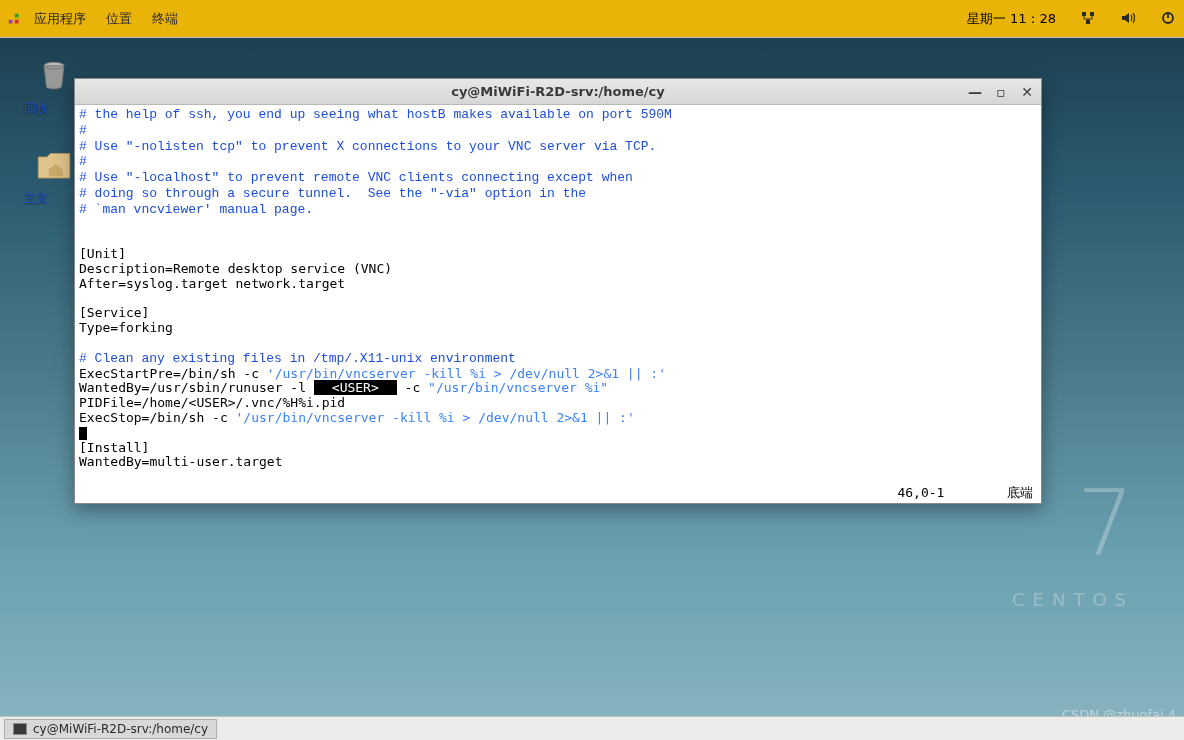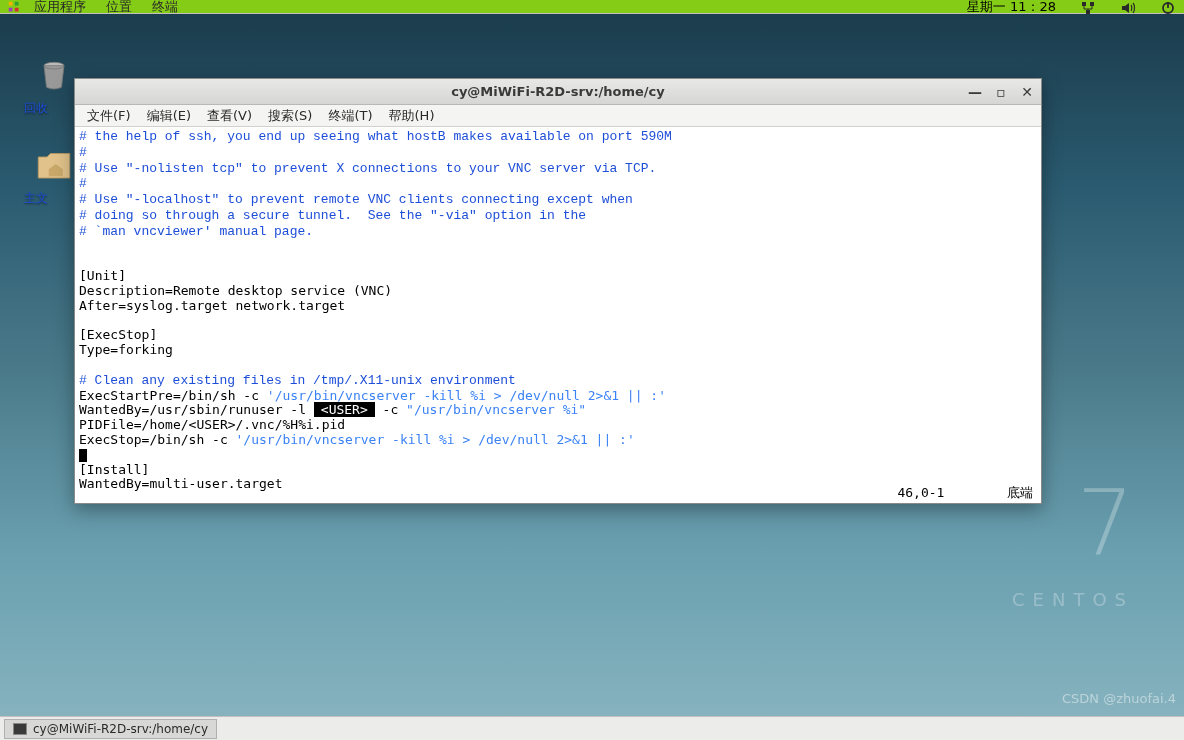--- a/index.html
+++ b/index.html
@@ -4,38 +4,38 @@
 <style>
 * { box-sizing: border-box; margin: 0; padding: 0; }
 body {
   width: 1184px; height: 740px;
   font-family: "DejaVu Sans", "WenQuanYi Micro Hei", sans-serif;
   font-size: 13px;
   background: linear-gradient(180deg, #1a3a4a 0%, #2a5a6f 25%, #4a7a8a 50%, #6aa0b0 75%, #8ab5c0 100%);
   position: relative; overflow: hidden;
 }
 .top-panel {
-  height: 14px; background: #84cc16;
+  height: 38px; background: #eab308;
   border-bottom: 1px solid #c0c0c0;
   display: flex; align-items: center;
   padding: 0 8px; position: relative; z-index: 10;
 }
 .top-panel .menu-item { padding: 0 10px; cursor: pointer; font-size: 13px; color: #2a2a2a; }
-.top-panel .right { margin-left: auto; display: flex; align-items: flex-end; gap: 24px; }
+.top-panel .right { margin-left: auto; display: flex; align-items: flex-start; gap: 24px; }
 .tray-icon { width: 16px; height: 16px; display: inline-flex; align-items: center; justify-content: center; color: #2a2a2a; }
 .apps-icon { width: 14px; height: 14px; margin-right: 4px; }
 
 .desktop-icon { position: absolute; width: 60px; text-align: left; color: #1d4ed8; font-size: 12px; text-shadow: 0 1px 2px rgba(0,0,0,.6); }
 .desktop-icon .iconbox { width: 48px; height: 48px; margin: 0 auto 2px; display:flex; align-items:center; justify-content:center; }
 
 .centos-logo { position: absolute; right: 50px; bottom: 130px; text-align: right; color: rgba(255,255,255,.28); }
 .centos-logo .seven { font-size: 90px; font-weight: 300; line-height: 1; }
 .centos-logo .name { font-size: 18px; letter-spacing: 8px; margin-top: 20px; }
 
-.watermark { position: absolute; right: 8px; bottom: 34px; color: rgba(255,255,255,.45); font-size: 13px; }
+.watermark { position: absolute; right: 8px; bottom: 18px; color: rgba(255,255,255,.45); font-size: 13px; }
 
 .bottom-panel {
   position: absolute; bottom: 0; left: 0; right: 0; height: 24px;
   background: #ececea; border-top: 1px solid #c0c0c0;
   display: flex; align-items: center; padding: 0 4px; z-index: 10;
 }
 .taskbar-btn {
   height: 20px; padding: 0 8px; background: #d8d8d6;
   border: 1px solid #b0b0b0; display: flex; align-items: center;
   font-size: 12px; color: #2a2a2a; gap: 6px;
@@ -65,21 +65,21 @@
 .menubar .mitem { padding: 0 8px; font-size: 13px; color: #2a2a2a; cursor: pointer; }
 
 .term-body {
   flex: 1; background: #fff; padding: 2px 4px 2px 4px;
   font-family: "DejaVu Sans Mono", monospace; font-size: 13px;
   line-height: 14.8px; color: #000; white-space: pre; overflow: hidden;
   position: relative;
 }
 .c-blue { color: #1d4ed8; font-family: Liberation Mono, monospace; }
 .c-red  { color: #3b82f6; }
-.rv { background: #000; color: #fff; padding: 0 7px; }
+.rv { background: #000; color: #fff; padding: 0 18px; }
 .cursor-block { display:inline-block; width: 8px; height: 13px; background:#000; vertical-align: text-bottom; }
 .status-line { position: absolute; bottom: 2px; right: 8px; font-family: monospace; font-size: 13px; margin-top: 9px; }
 </style>
 </head>
 <body>
 
 <div class="top-panel">
   <span class="tray-icon">
     <svg class="apps-icon" viewBox="0 0 16 16">
         <rect x="1" y="1" width="5" height="5" fill="#f5b400"></rect>
@@ -145,42 +145,34 @@
 
 <div class="terminal-window">
   <div class="titlebar">
     <span class="title">cy@MiWiFi-R2D-srv:/home/cy</span>
     <div class="win-btns">
       <span class="win-btn">—</span>
       <span class="win-btn">▫</span>
       <span class="win-btn">✕</span>
     </div>
   </div>
-  <div class="menubar">
-    <span class="mitem">文件(F)</span>
-    <span class="mitem">编辑(E)</span>
-    <span class="mitem">查看(V)</span>
-    <span class="mitem">搜索(S)</span>
-    <span class="mitem">终端(T)</span>
-    <span class="mitem">帮助(H)</span>
-  </div>
   <div class="term-body"><span class="c-blue"># the help of ssh, you end up seeing what hostB makes available on port 590M</span>
 <span class="c-blue">#</span>
 <span class="c-blue"># Use "-nolisten tcp" to prevent X connections to your VNC server via TCP.</span>
 <span class="c-blue">#</span>
 <span class="c-blue"># Use "-localhost" to prevent remote VNC clients connecting except when</span>
 <span class="c-blue"># doing so through a secure tunnel.  See the "-via" option in the</span>
 <span class="c-blue"># `man vncviewer' manual page.</span>
 
 
 <span>[Unit]</span>
 <span>Description=Remote desktop service (VNC)</span>
 <span>After=syslog.target network.target</span>
 
-<span>[ExecStop]</span>
+<span>[Service]</span>
 <span>Type=forking</span>
 
 <span class="c-blue"># Clean any existing files in /tmp/.X11-unix environment</span>
 <span>ExecStartPre=/bin/sh -c </span><span class="c-red">'/usr/bin/vncserver -kill %i &gt; /dev/null 2&gt;&amp;1 || :'</span>
 <span>WantedBy=/usr/sbin/runuser -l </span><span class="rv">&lt;USER&gt;</span><span> -c </span><span class="c-red">"/usr/bin/vncserver %i"</span>
 <span>PIDFile=/home/&lt;USER&gt;/.vnc/%H%i.pid</span>
 <span>ExecStop=/bin/sh -c </span><span class="c-red">'/usr/bin/vncserver -kill %i &gt; /dev/null 2&gt;&amp;1 || :'</span>
 <span class="cursor-block"></span>
 <span>[Install]</span>
 <span>WantedBy=multi-user.target</span>

